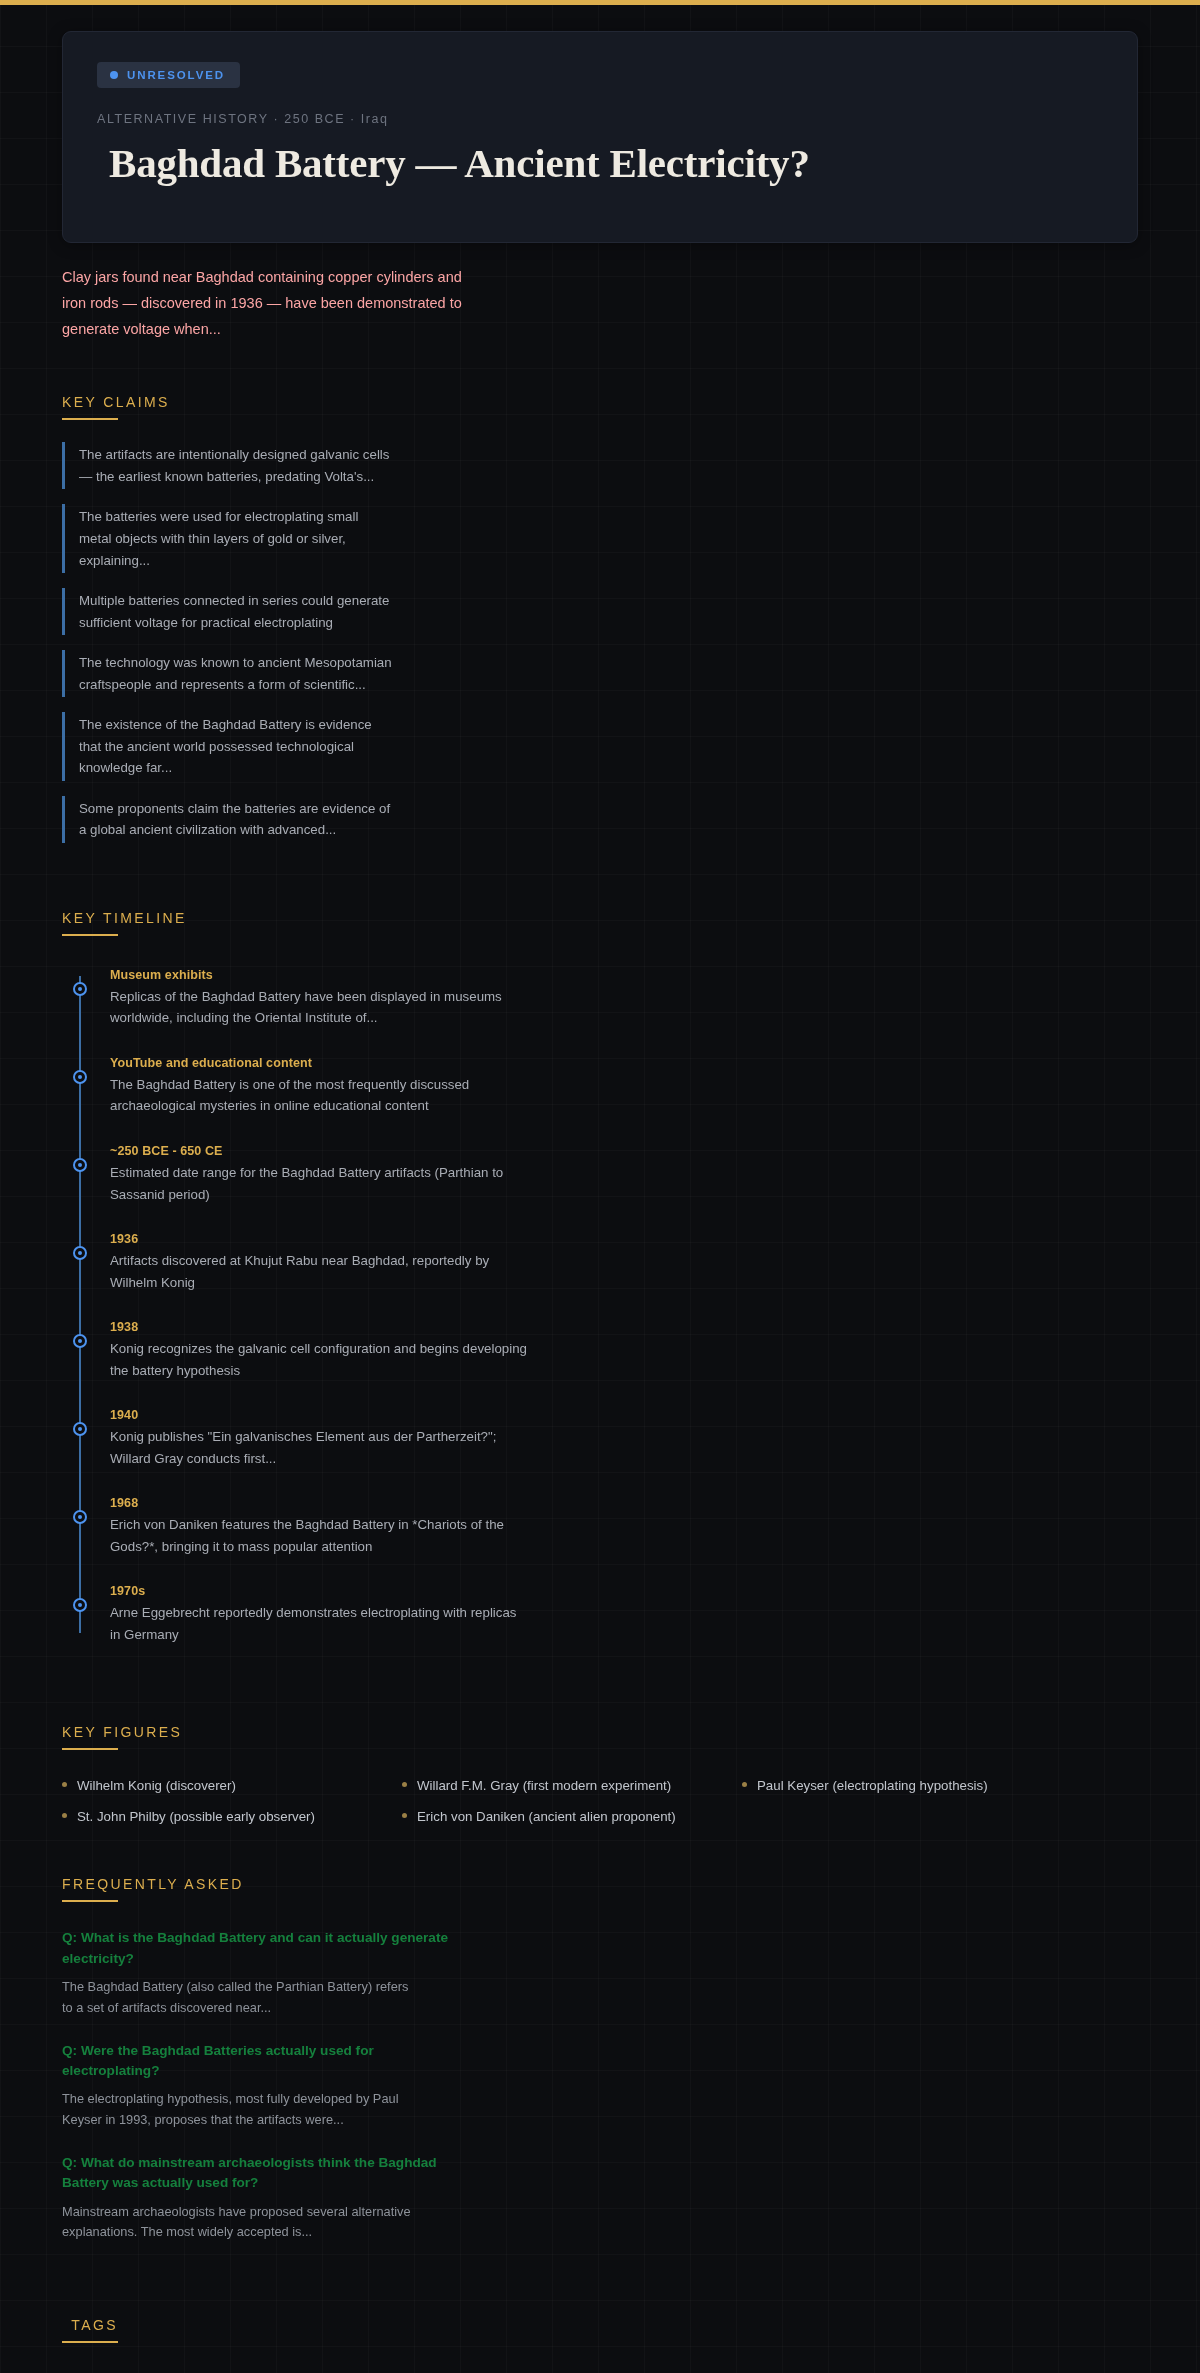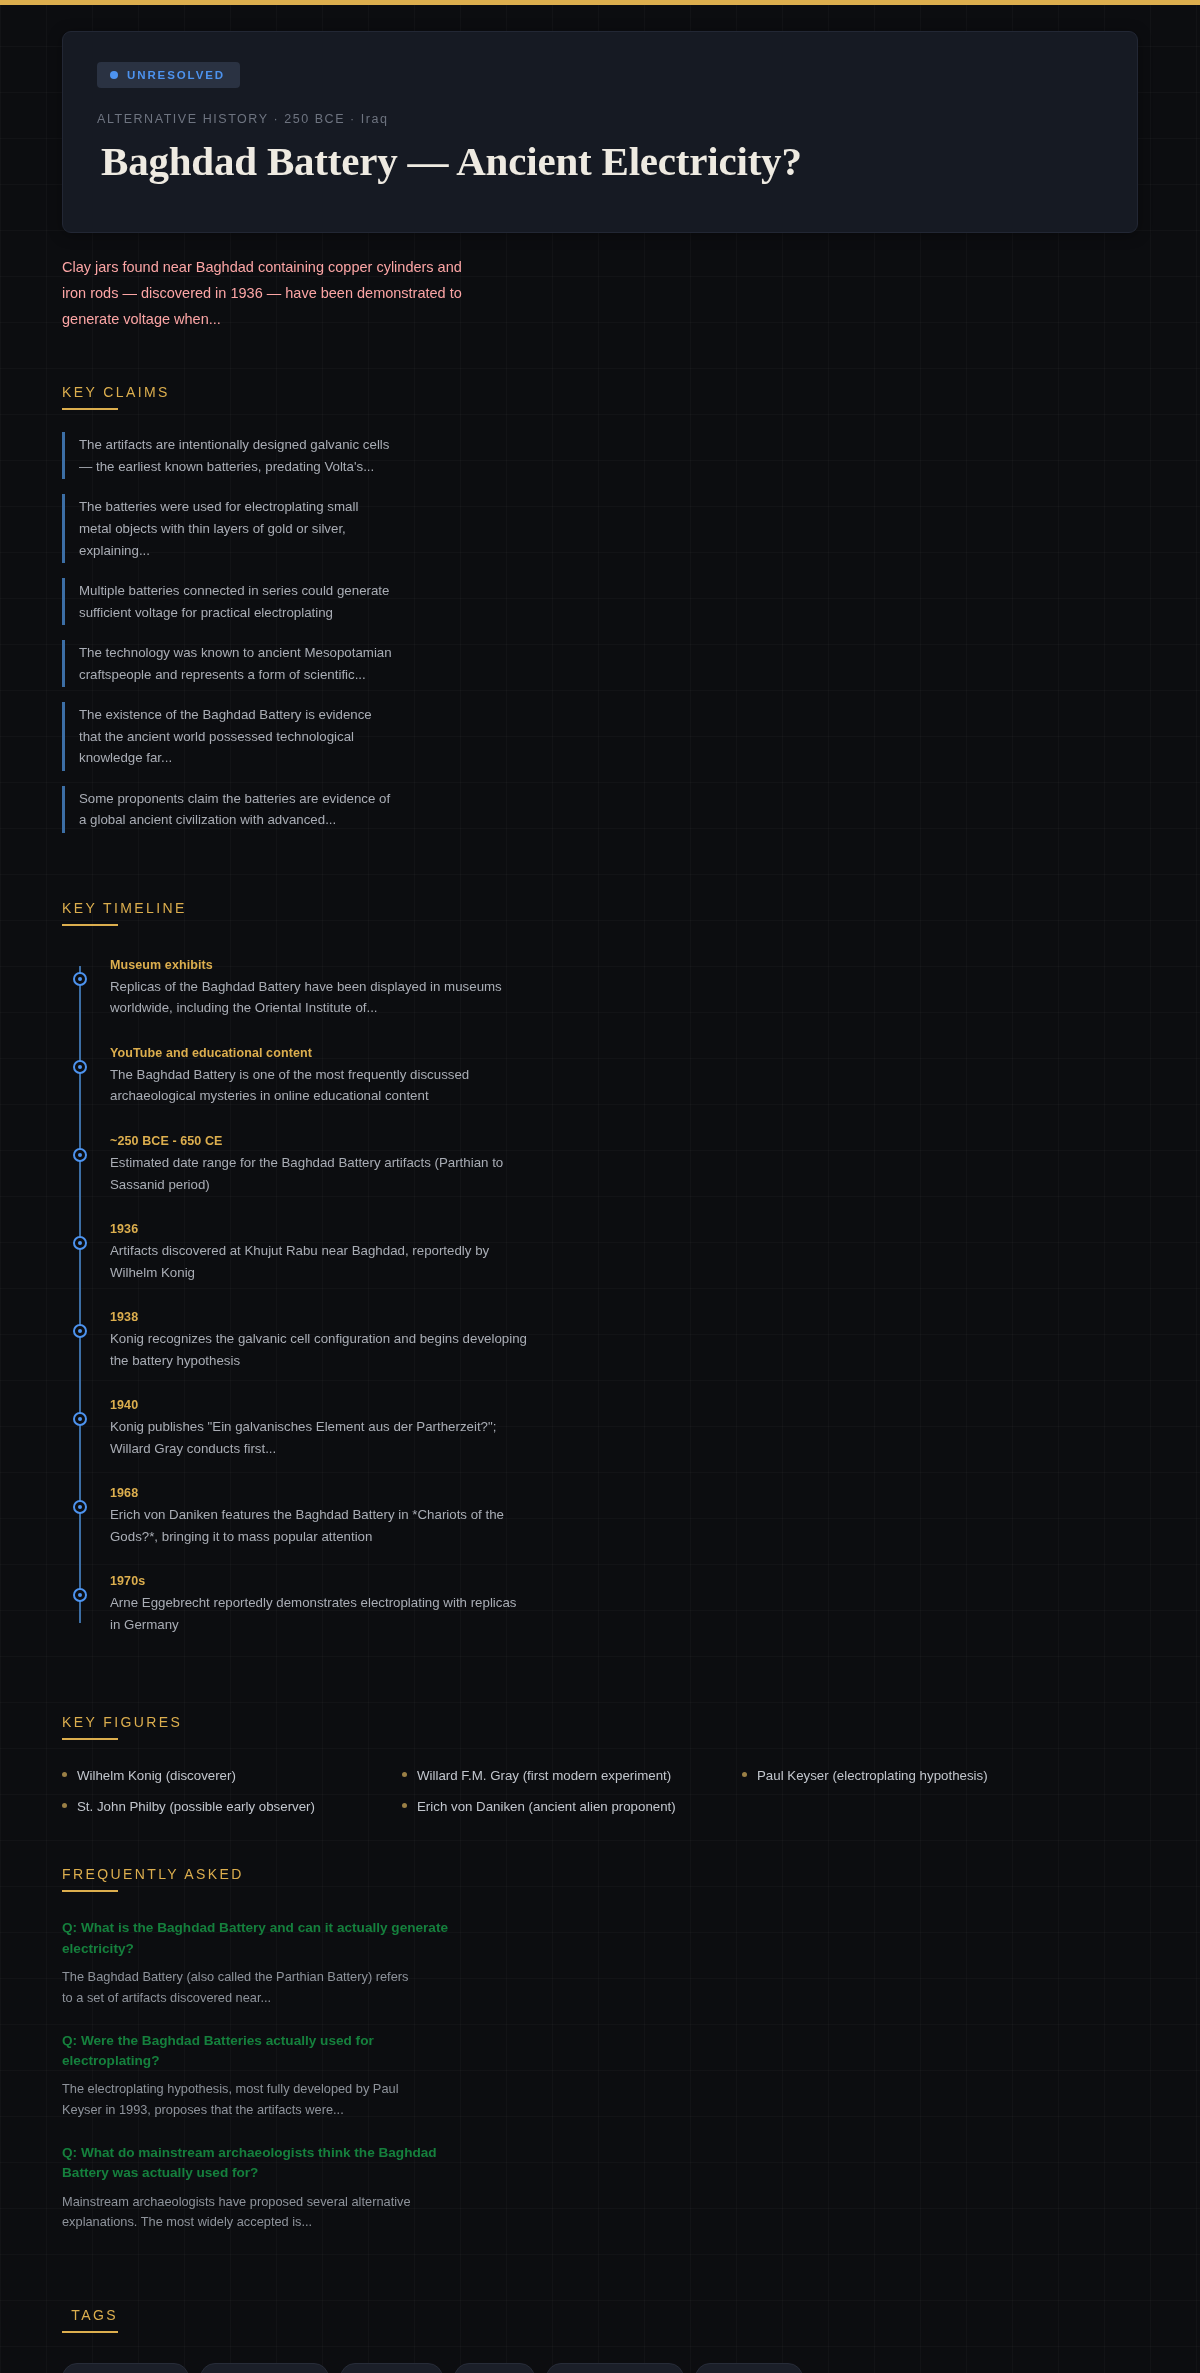--- a/index.html
+++ b/index.html
@@ -78,21 +78,21 @@
     letter-spacing: 1.55px;
     color: #6e7480;
     margin-bottom: 10px;
   }
   .hero-title {
     font-family: "Liberation Serif", "DejaVu Serif", serif;
     font-size: 41px;
     line-height: 1.22;
     font-weight: bold;
     color: #eeeae1;
-    margin: 4px;
+    margin: 12px;
     max-width: 720px;
     letter-spacing: -0.2px;
   }
 
   
   .intro {
     margin: 22px 62px 0 62px;
     max-width: 420px;
     font-size: 14.5px;
     line-height: 1.78;

